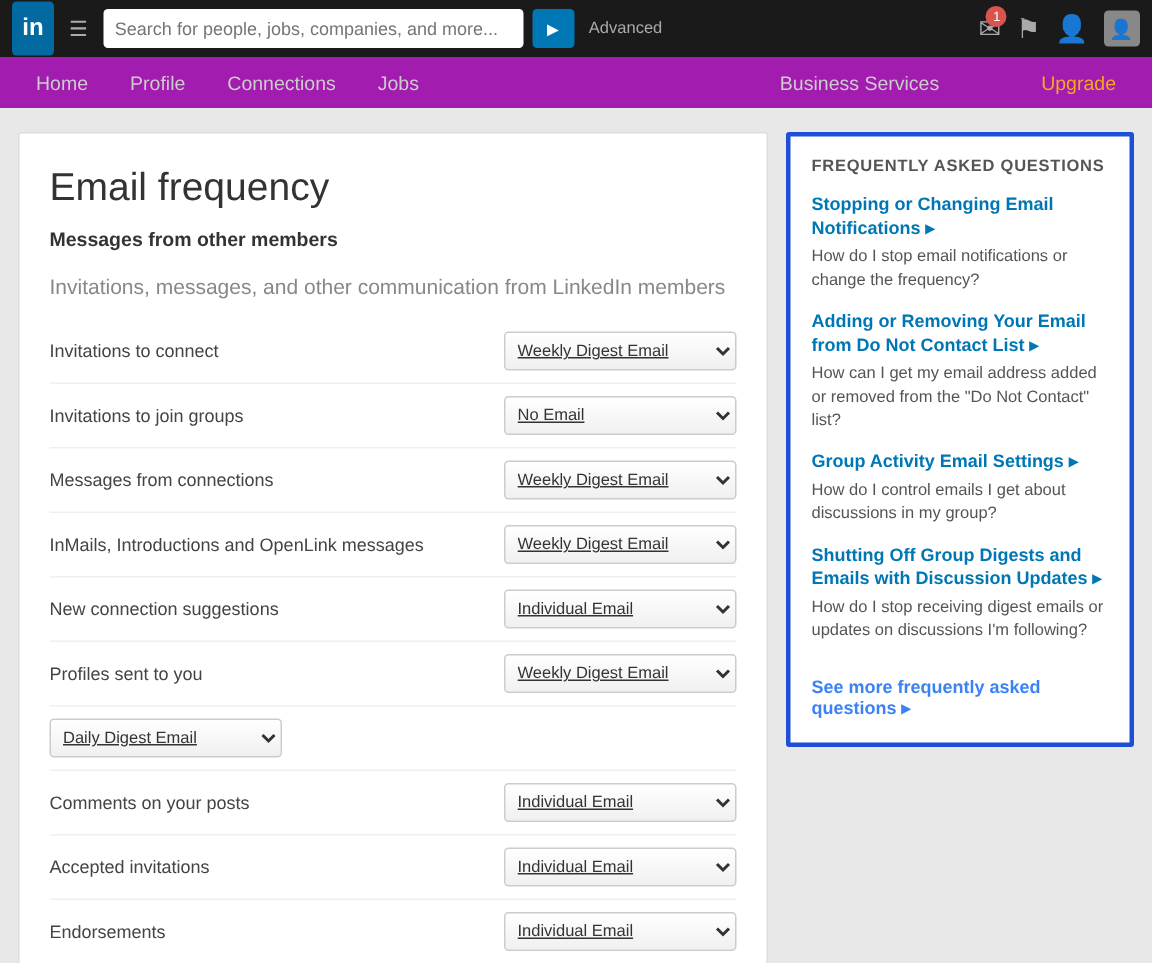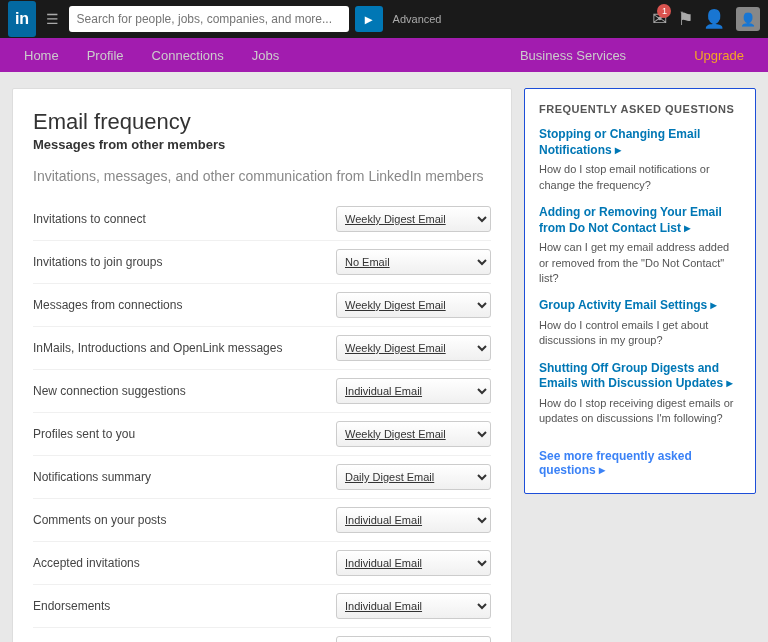--- a/index.html
+++ b/index.html
@@ -68,21 +68,21 @@
 
     
     .content-wrapper {
       display: flex; gap: 0; padding: 16px 12px; max-width: 768px;
     }
     .main-panel {
       background: white; flex: 1; padding: 20px 20px 30px;
       border: 1px solid #ddd; border-radius: 2px;
     }
     .page-title {
-      font-size: 22px; font-weight: normal; color: #333; margin-bottom: 2px;
+      font-size: 26px; font-weight: normal; color: #333; margin-bottom: 12px;
     }
     .section-heading {
       font-size: 13px; font-weight: bold; color: #333; margin-bottom: 16px;
     }
     .section-subtext {
       font-size: 14px; color: #888; margin-bottom: 14px;
     }
     .setting-row {
       display: flex; align-items: center; justify-content: space-between;
       padding: 8px 0; border-bottom: 1px solid #f0f0f0;
@@ -93,21 +93,21 @@
       width: 155px; height: 26px; border: 1px solid #ccc;
       border-radius: 3px; font-size: 11px; color: #333; padding: 0 4px;
       background: linear-gradient(to bottom, #fff 0%, #f0f0f0 100%);
       cursor: pointer;
       text-decoration: underline;
     }
 
     
     .faq-panel {
       width: 232px; flex-shrink: 0; margin-left: 12px;
-      background: white; border: 1px solid #1d4ed8; border-radius: 2px;
+      background: white; border: 3px solid #1d4ed8; border-radius: 2px;
       padding: 14px 14px 16px;
       align-self: flex-start;
     }
     .faq-title {
       font-size: 11px; font-weight: bold; color: #555;
       letter-spacing: 0.5px; margin-bottom: 12px; text-transform: uppercase;
     }
     .faq-item { margin-bottom: 12px; }
     .faq-question {
       color: #0077b5; font-size: 12px; font-weight: bold; cursor: pointer;
@@ -177,21 +177,20 @@
         </div>
         <div class="setting-row">
           <span class="setting-label">New connection suggestions</span>
           <select class="setting-select"><option value="Individual Email">Individual Email</option><option value="Weekly Digest Email">Weekly Digest Email</option><option value="Daily Digest Email">Daily Digest Email</option><option value="No Email">No Email</option></select>
         </div>
         <div class="setting-row">
           <span class="setting-label">Profiles sent to you</span>
           <select class="setting-select"><option value="Individual Email">Individual Email</option><option value="Weekly Digest Email" selected="">Weekly Digest Email</option><option value="Daily Digest Email">Daily Digest Email</option><option value="No Email">No Email</option></select>
         </div>
         <div class="setting-row">
-          <span class="setting-label">Notifications summary</span>
           <select class="setting-select"><option value="Individual Email">Individual Email</option><option value="Weekly Digest Email">Weekly Digest Email</option><option value="Daily Digest Email" selected="">Daily Digest Email</option><option value="No Email">No Email</option></select>
         </div>
         <div class="setting-row">
           <span class="setting-label">Comments on your posts</span>
           <select class="setting-select"><option value="Individual Email">Individual Email</option><option value="Weekly Digest Email">Weekly Digest Email</option><option value="Daily Digest Email">Daily Digest Email</option><option value="No Email">No Email</option></select>
         </div>
         <div class="setting-row">
           <span class="setting-label">Accepted invitations</span>
           <select class="setting-select"><option value="Individual Email">Individual Email</option><option value="Weekly Digest Email">Weekly Digest Email</option><option value="Daily Digest Email">Daily Digest Email</option><option value="No Email">No Email</option></select>
         </div>

